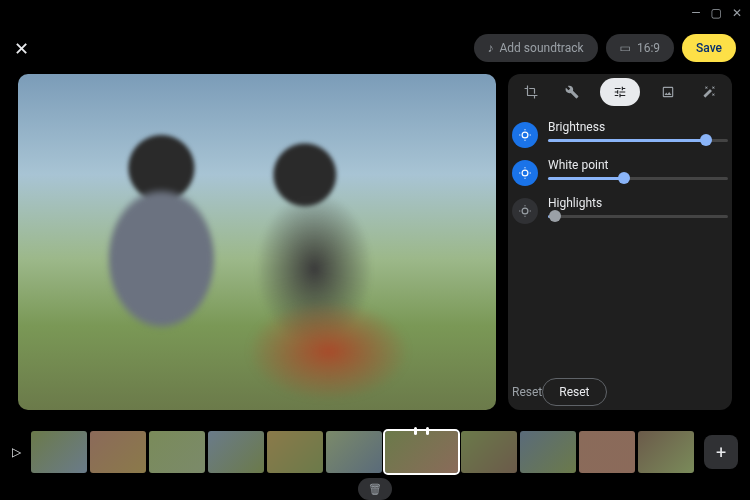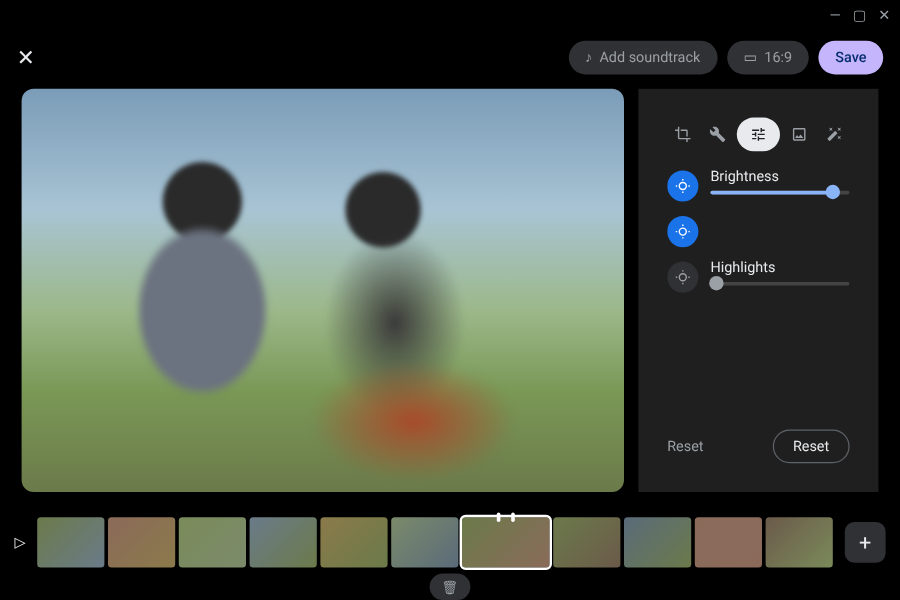--- a/index.html
+++ b/index.html
@@ -3,40 +3,40 @@
 <meta charset="utf-8">
 <style>
 *{margin:0;padding:0;box-sizing:border-box;font-family:Roboto,Arial,sans-serif}
 body{background:#000;width:750px;height:500px;overflow:hidden;color:#e8eaed;position:relative}
 .window-controls{position:absolute;top:6px;right:8px;display:flex;gap:10px;font-size:12px;color:#9aa0a6}
 .window-controls span{cursor:pointer}
 .topbar{position:absolute;top:28px;left:0;right:0;height:40px;display:flex;align-items:center;padding:0 14px}
 .close-btn{font-size:18px;color:#e8eaed;cursor:pointer}
 .topbar-right{margin-left:auto;display:flex;gap:8px;align-items:center}
 .pill{background:#303134;border-radius:18px;padding:7px 14px;display:flex;align-items:center;gap:6px;font-size:12px;color:#9aa0a6;cursor:pointer}
-.pill.save{background:#c4b5fd;color:#062e6f;font-weight:500}
+.pill.save{background:#fde047;color:#062e6f;font-weight:500}
 .editor{position:absolute;top:74px;left:18px;right:18px;bottom:90px;display:flex;gap:12px}
 .preview{flex:1;border-radius:10px;overflow:hidden;background:linear-gradient(180deg,#7b9cb8 0%,#a8c4d4 30%,#9cb88a 55%,#7a9856 75%,#6b7a4a 100%);position:relative}
 .preview::before{content:"";position:absolute;inset:0;background:radial-gradient(ellipse 140px 180px at 30% 55%,#6b7280 0%,#6b7280 35%,transparent 40%),radial-gradient(ellipse 130px 170px at 62% 58%,#3a3a3a 0%,transparent 45%),radial-gradient(circle 40px at 30% 28%,#2a2a2a 0%,#2a2a2a 80%,transparent 85%),radial-gradient(circle 38px at 60% 30%,#2a2a2a 0%,#2a2a2a 80%,transparent 85%);filter:blur(2px)}
 .preview::after{content:"";position:absolute;bottom:0;left:45%;width:40%;height:35%;background:radial-gradient(ellipse at center,#a84a2a 0%,transparent 60%);filter:blur(3px)}
-.panel{width:200px;background:#1f1f1f;border-radius:0;padding:24px;display:flex;flex-direction:column}
+.panel{width:224px;background:#1f1f1f;border-radius:12px;padding:4px;display:flex;flex-direction:column}
 .tool-tabs{display:flex;justify-content:space-around;align-items:center;margin-bottom:14px;gap:4px}
 .tool-tab{width:28px;height:28px;display:flex;align-items:center;justify-content:center;border-radius:14px;font-size:15px;color:#9aa0a6;cursor:pointer}
 .tool-tab.active{background:#e8eaed;border-radius:14px;width:40px;color:#202124}
 .sliders{flex:1;overflow:hidden}
 .slider-row{display:flex;align-items:flex-start;gap:10px;margin-bottom:10px}
 .slider-icon{width:26px;height:26px;border-radius:50%;display:flex;align-items:center;justify-content:center;font-size:12px;flex-shrink:0;background:#303134;color:#9aa0a6;margin-top:2px}
 .slider-icon.active{background:#1a73e8;color:#fff}
 .slider-body{flex:1}
 .slider-label{font-size:12px;color:#e8eaed;margin-bottom:5px}
 .track{height:3px;background:#444;border-radius:2px;position:relative;margin-top:3px}
 .fill{height:100%;background:#8ab4f8;border-radius:2px;position:absolute;left:0}
 .thumb{width:12px;height:12px;background:#8ab4f8;border-radius:50%;position:absolute;top:-5px;transform:translateX(-50%)}
 .slider-row.dim .thumb{background:#9aa0a6}
-.panel-footer{display:flex;justify-content:space-between;align-items:center;margin-top:17px}
+.panel-footer{display:flex;align-items:center;margin-top:17px}
 .reset{font-size:12px;color:#9aa0a6;cursor:pointer}
 .done{border:1px solid #5f6368;border-radius:18px;padding:6px 16px;font-size:12px;cursor:pointer}
 .timeline{position:absolute;bottom:22px;left:0;right:0;height:52px;display:flex;align-items:center;padding:0 12px;gap:6px}
 .play{font-size:12px;color:#e8eaed;cursor:pointer;margin-right:4px}
 .clips{flex:1;display:flex;gap:3px;height:42px}
 .clip{flex:1;background:linear-gradient(135deg,#6b7a4a 0%,#8b9a6a 50%,#5a6a3a 100%);border-radius:3px;position:relative}
 .clip.sel{outline:2px solid #fff;outline-offset:0;flex:1.3}
 .clip.sel::before,.clip.sel::after{content:"";position:absolute;top:-4px;width:3px;height:8px;background:#fff;border-radius:2px}
 .clip.sel::before{left:40%}
 .clip.sel::after{right:40%}
@@ -114,20 +114,27 @@
             </div>
           </div>
         </div>
         <div class="slider-row">
           <div class="slider-icon active">
             <svg viewBox="0 0 24 24">
               <circle cx="12" cy="12" r="5" fill="none" stroke="currentColor" stroke-width="2"></circle>
               <path d="M12 2v2M12 20v2M2 12h2M20 12h2" stroke="currentColor" stroke-width="2"></path>
             </svg>
           </div>
+          <div class="slider-body">
+            <div class="slider-label">White point</div>
+            <div class="track">
+              <div class="fill" style="width:42%"></div>
+              <div class="thumb" style="left:42%"></div>
+            </div>
+          </div>
         </div>
         <div class="slider-row dim">
           <div class="slider-icon">
             <svg viewBox="0 0 24 24">
               <circle cx="12" cy="12" r="5" fill="none" stroke="currentColor" stroke-width="2"></circle>
               <path d="M12 2v2M12 20v2M2 12h2M20 12h2" stroke="currentColor" stroke-width="2"></path>
             </svg>
           </div>
           <div class="slider-body">
             <div class="slider-label">Highlights</div>

